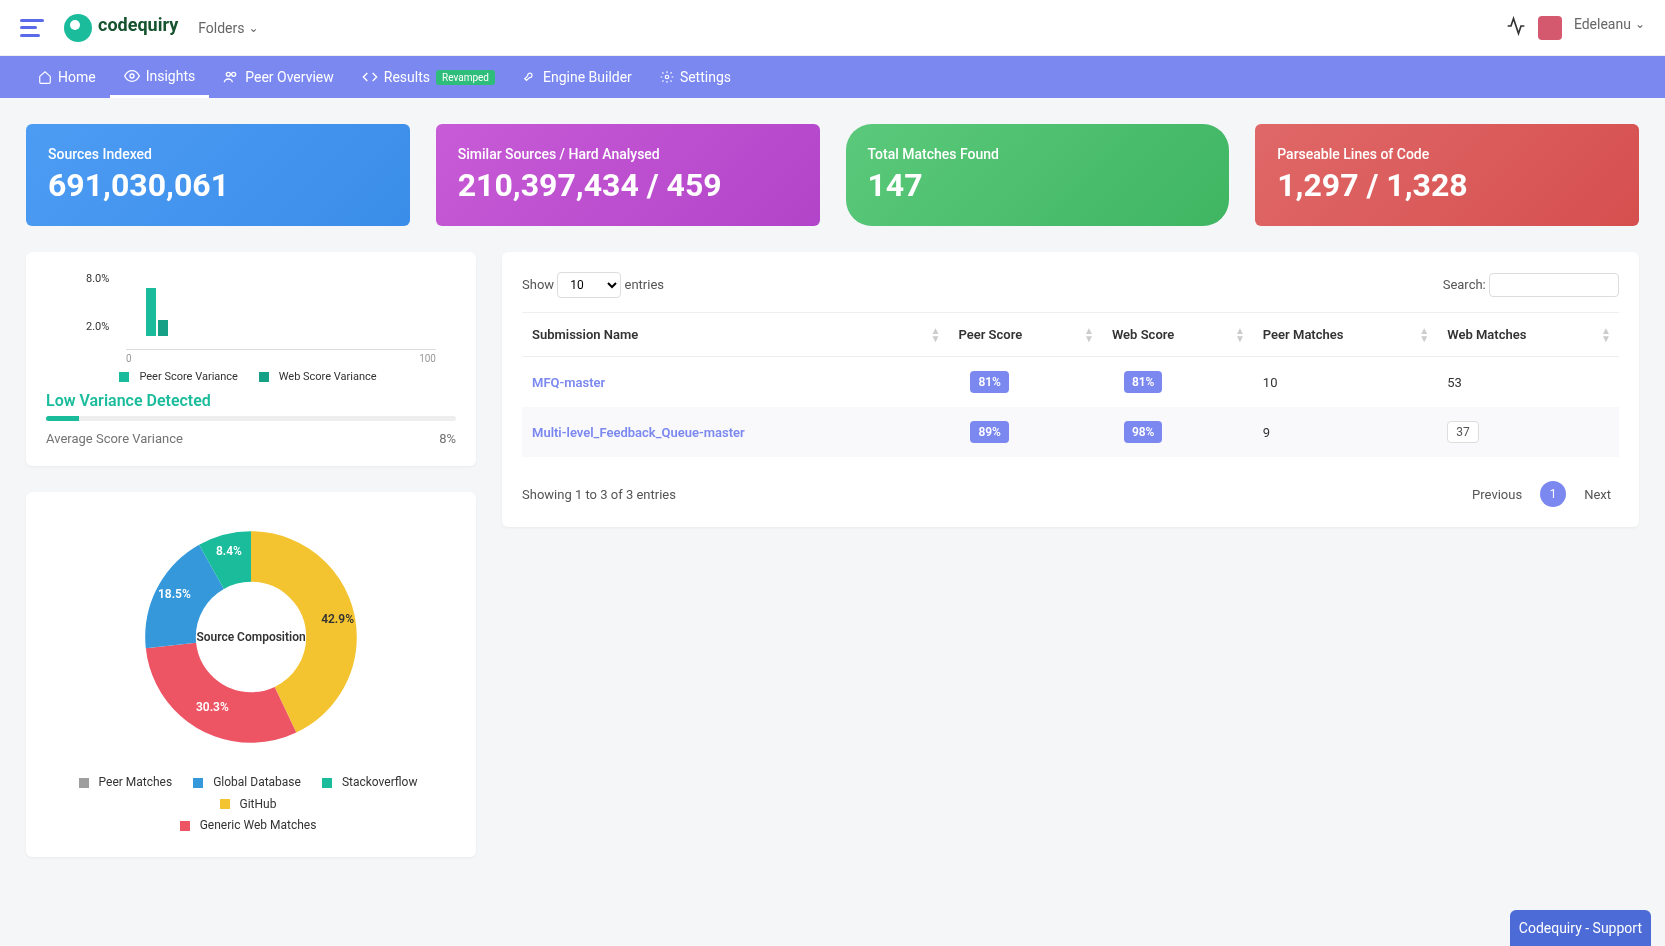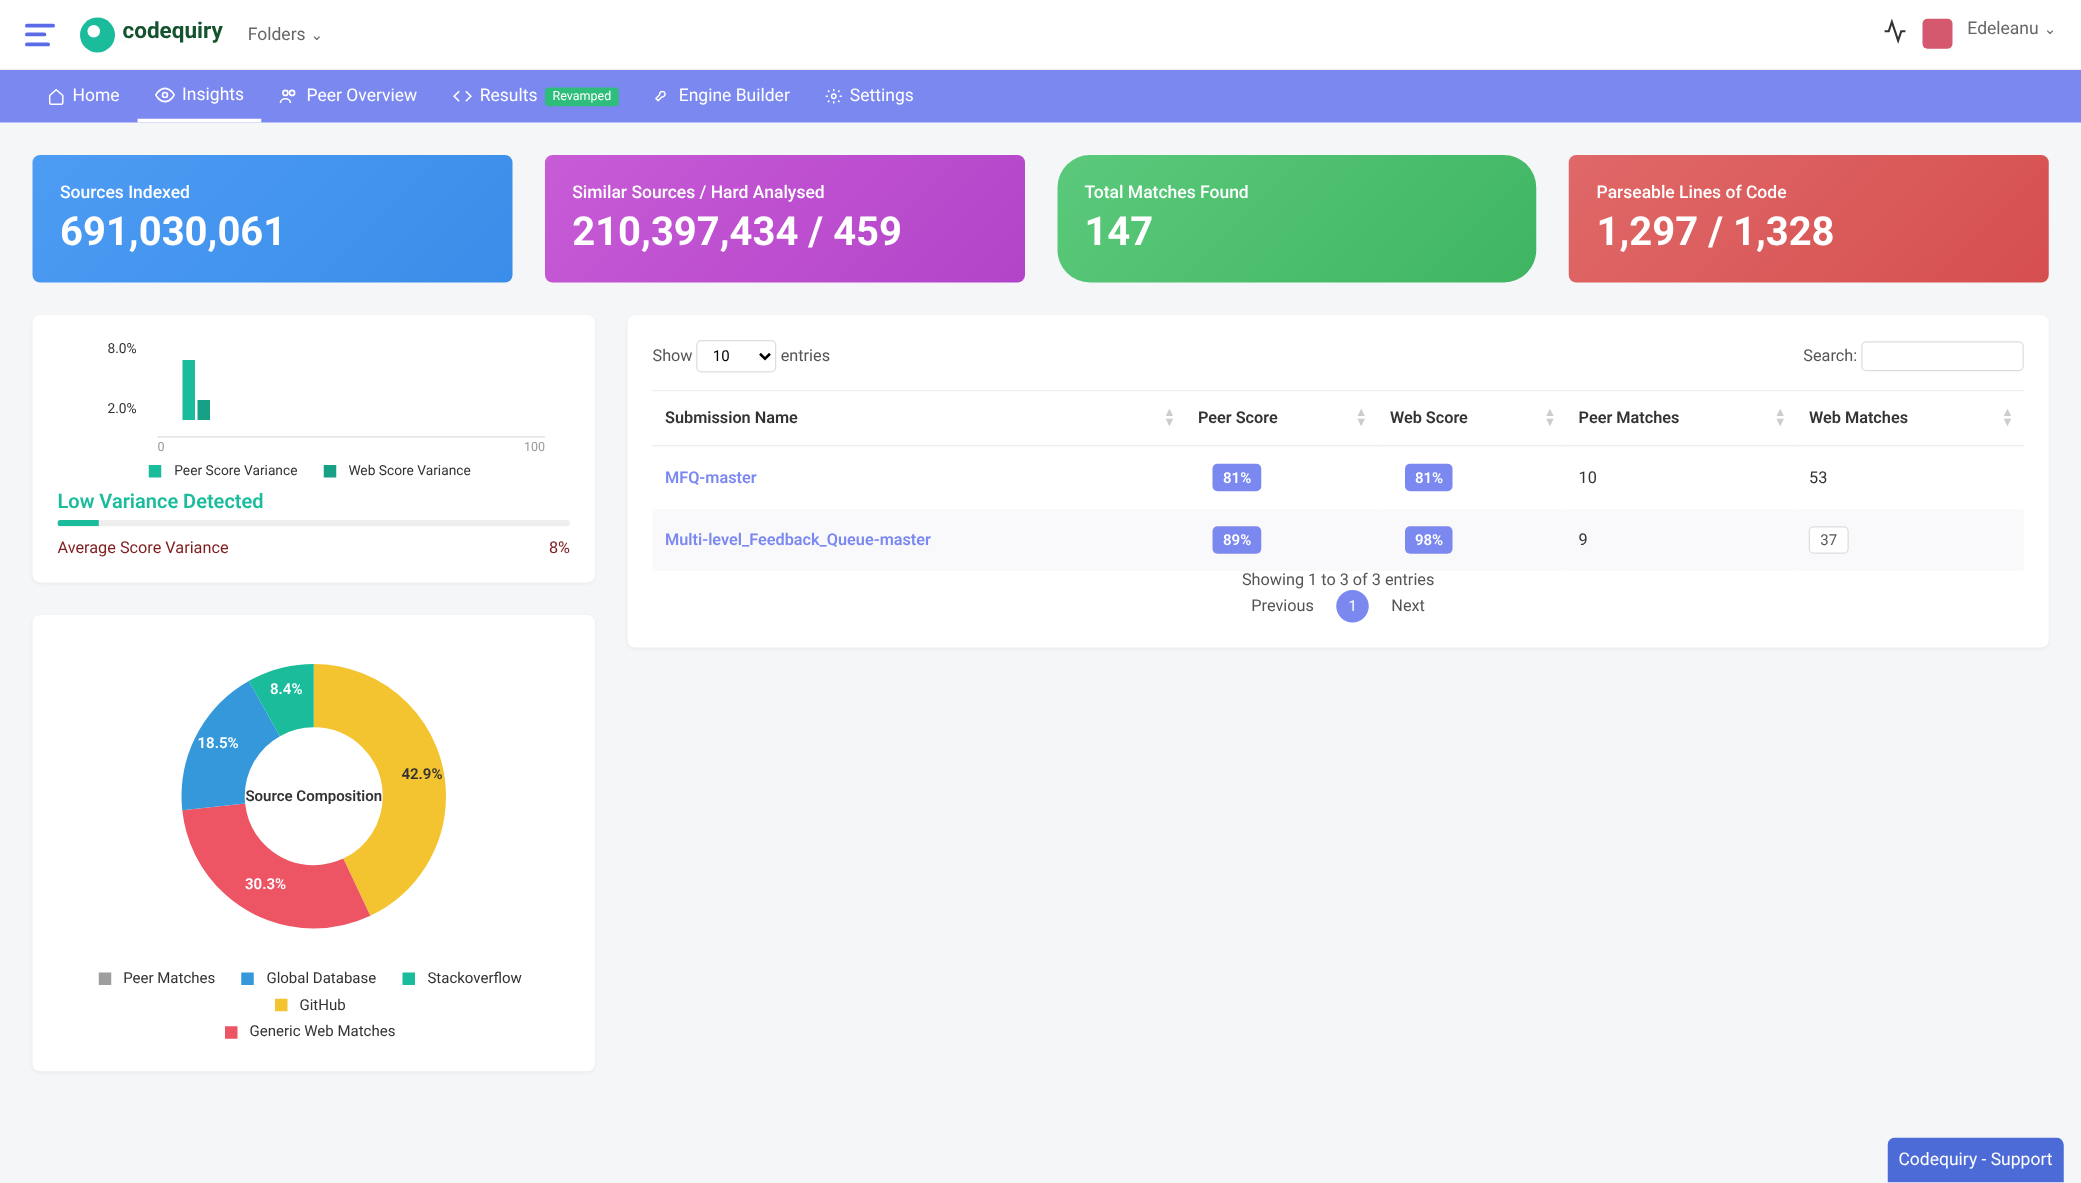--- a/index.html
+++ b/index.html
@@ -41,42 +41,42 @@
 .variance-bars { position: absolute; left: 20px; top: 0; display: flex; gap: 2px; }
 .variance-bar { width: 10px; background: #1abc9c; }
 .variance-axis { position: absolute; bottom: 12px; left: 0; right: 0; border-top: 1px solid #ddd; }
 .variance-ticks { display: flex; justify-content: space-between; font-size: 10px; color: #999; position: absolute; bottom: -2px; left: 0; right: 0; }
 .variance-legend { text-align: center; font-size: 11px; color: #333; }
 .variance-legend span { margin: 0 6px; }
 .legend-box { display: inline-block; width: 10px; height: 10px; margin-right: 4px; vertical-align: middle; }
 .variance-title { color: #1abc9c; font-size: 16px; font-weight: 600; margin-top: 8px; }
 .variance-progress { height: 5px; background: #eee; border-radius: 3px; margin: 6px 0 10px; overflow: hidden; }
 .variance-progress-fill { height: 100%; background: #1abc9c; width: 8%; }
-.variance-footer { display: flex; justify-content: space-between; color: #7f1d1d; font-size: 13px; }
+.variance-footer { display: flex; justify-content: space-between; color: #737373; font-size: 13px; }
 .donut-wrap { display: flex; justify-content: center; padding: 10px 0; }
 .donut { position: relative; width: 230px; height: 230px; }
 .donut svg { transform: rotate(-90deg); }
 .donut-center { position: absolute; top: 50%; left: 50%; transform: translate(-50%, -50%); font-size: 12px; font-weight: 600; text-align: center; }
 .donut-label { position: absolute; font-size: 12px; font-weight: 600; color: #fff; }
 .donut-label.dark { color: #333; }
 .donut-legend { text-align: center; font-size: 12px; color: #333; margin-top: 10px; line-height: 1.8; }
 .donut-legend span { margin: 0 6px; white-space: nowrap; }
 .table-controls { display: flex; justify-content: space-between; align-items: center; margin-bottom: 14px; font-size: 13px; color: #555; }
 .entries-select { border: 1px solid #ddd; border-radius: 4px; padding: 4px 20px 4px 8px; font-size: 12px; background: #fff; }
 .search-input { border: 1px solid #ddd; border-radius: 4px; padding: 4px 8px; font-size: 12px; width: 130px; }
 table { width: 100%; border-collapse: collapse; }
 th { text-align: left; padding: 14px 10px; font-size: 13px; font-weight: 600; color: #333; border-bottom: 1px solid #eee; border-top: 1px solid #eee; position: relative; }
 th .sort { position: absolute; right: 8px; top: 50%; transform: translateY(-50%); color: #ccc; font-size: 10px; line-height: 8px; }
 th:first-child { padding-left: 10px; }
 td { padding: 14px 10px; font-size: 13px; }
 tbody tr:nth-child(even) { background: #f9f9fb; }
 .link { color: #7b88f0; font-weight: 600; cursor: pointer; }
 .badge { background: #7b88f0; color: #fff; font-size: 12px; font-weight: 600; padding: 4px 8px; border-radius: 4px; display: inline-block; margin-left: 12px; }
 .badge-outline { background: #fff; border: 1px solid #ddd; color: #555; font-size: 12px; padding: 3px 8px; border-radius: 4px; display: inline-block; }
-.table-footer { display: flex; justify-content: space-between; align-items: center; font-size: 13px; color: #555; flex-direction: column; }
+.table-footer { display: flex; justify-content: space-between; align-items: center; margin-top: 24px; font-size: 13px; color: #555; }
 .pagination { display: flex; align-items: center; gap: 10px; }
 .page-btn { cursor: pointer; padding: 4px 8px; }
 .page-num { background: #7b88f0; color: #fff; width: 26px; height: 26px; border-radius: 50%; display: flex; align-items: center; justify-content: center; font-size: 12px; }
 .support-widget { position: fixed; bottom: 0; right: 14px; background: #4d6bd6; color: #fff; padding: 10px 9px; border-radius: 6px 6px 0 0; font-size: 14px; cursor: pointer; }
 </style>
 </head>
 <body>
 
 <div class="topbar">
   <div class="hamburger">

